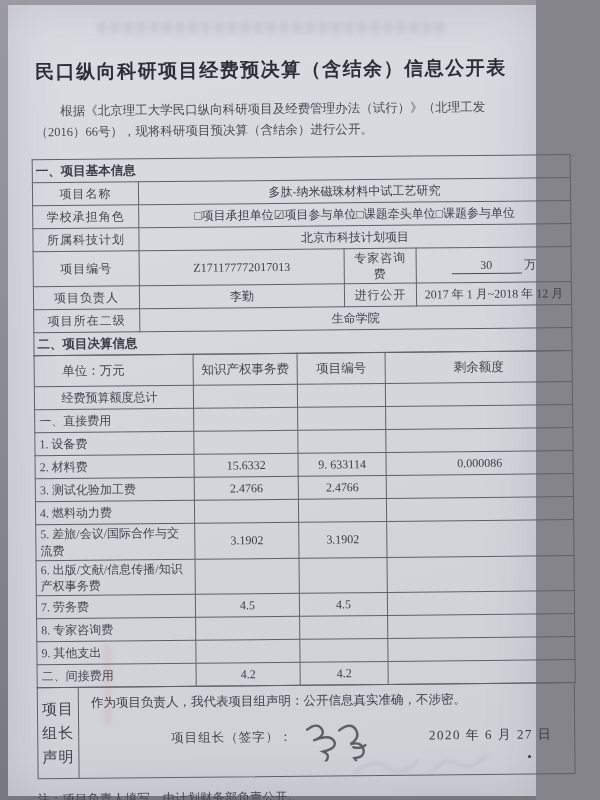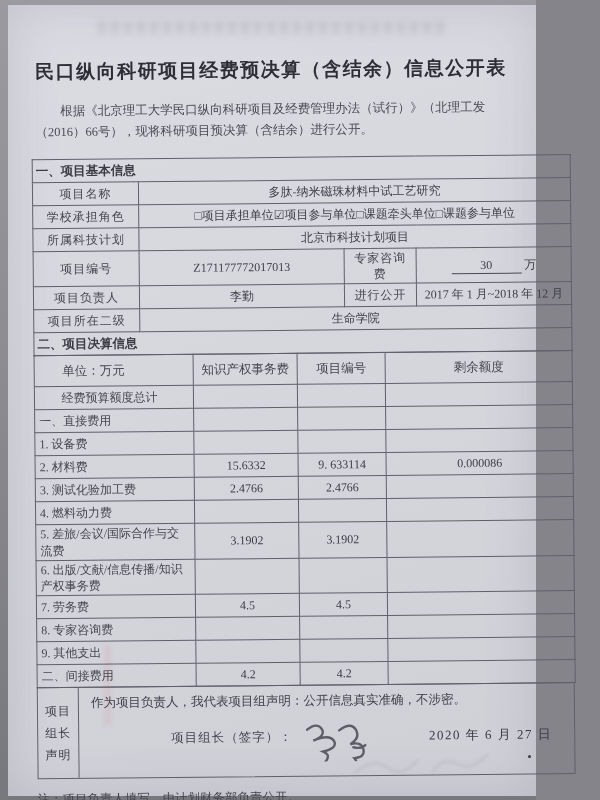--- a/index.html
+++ b/index.html
@@ -41,21 +41,21 @@
   .t2 .hdr td:first-child{text-align:left;padding-left:2.2em;}
   .t2 .num{text-align:center;font-family:"Liberation Serif",serif;color:#3c3c46;}
   .t2 .indent{padding-left:2.2em;}
   .underline-val{display:inline-block;min-width:62px;
     border-bottom:1px solid #4a4a52;padding:0 4px;}
 
   .decl{width:538px;margin:-1px 0 0 2px;border:1px solid #60606a;
     display:flex;height:92px;box-sizing:border-box;}
   .decl-side{width:40px;border-right:1px solid #60606a;display:flex;
     flex-direction:column;justify-content:center;gap:5px;text-align:center;
-    font-size:12px;letter-spacing:1px;color:#3e3e48;}
+    font-size:15px;letter-spacing:1px;color:#3e3e48;}
   .decl-main{flex:1;padding:7px 10px 0 12px;position:relative;}
   .decl-statement{font-size:12.5px;color:#3f3f49;}
   .sign-row{display:flex;align-items:center;margin-top:16px;padding-left:80px;}
   .sign-label{font-size:12.5px;letter-spacing:1px;}
   .signature{margin:-8px 0 -14px 2px;}
   .sign-date{margin-left:auto;margin-right:12px;font-size:13px;
     letter-spacing:1.5px;color:#3a3a44;}
 
   .footnote{margin:12px 0 0 2px;font-size:12px;letter-spacing:.5px;color:#43434c;}
 </style>

